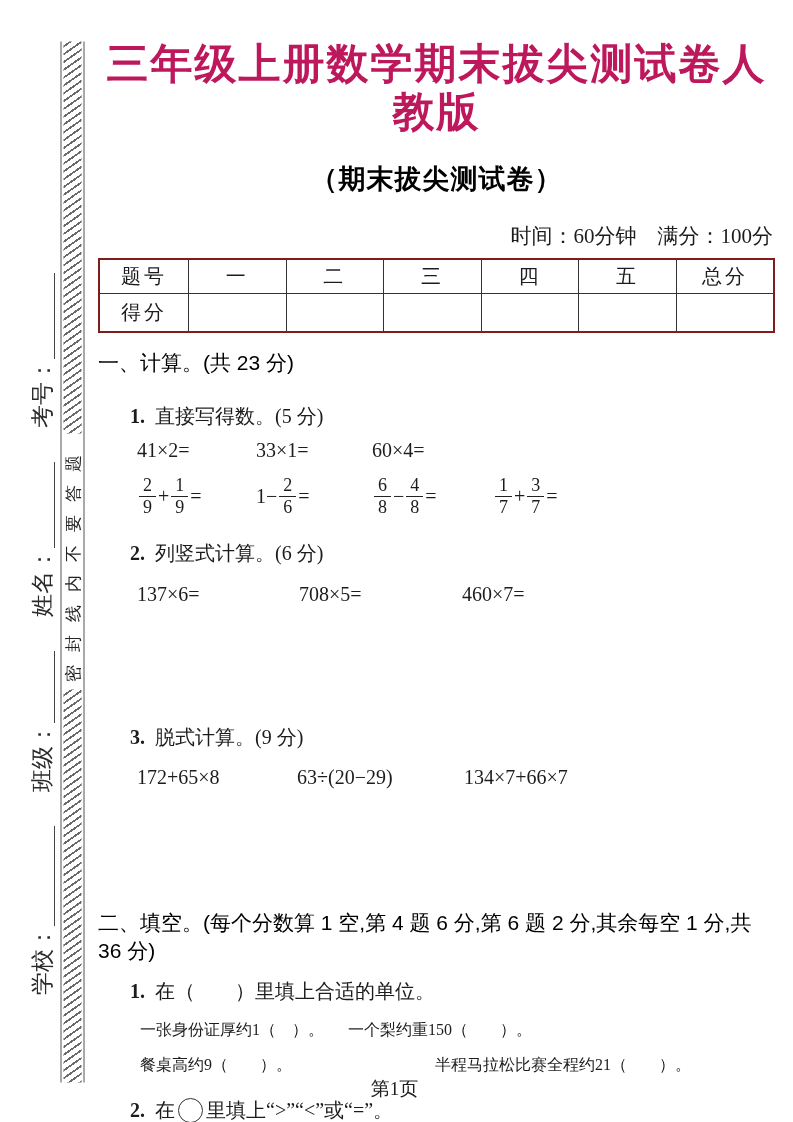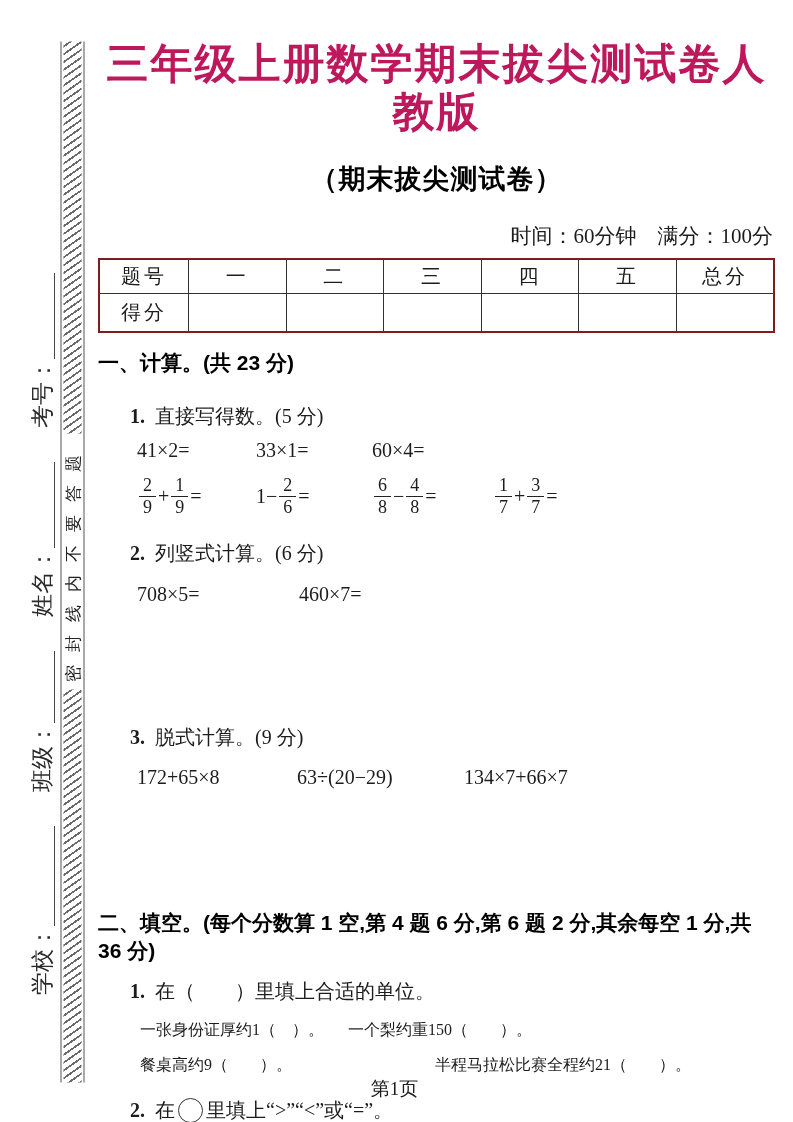--- a/index.html
+++ b/index.html
@@ -32,21 +32,21 @@
   .info{font-size:21px;text-align:right;margin-top:25px;padding-right:2px;}
 
   table.score{border-collapse:collapse;width:100%;margin-top:8px;
       border:2px solid #7f1d1d;table-layout:fixed;}
   table.score td{border:1.4px solid #333;text-align:center;font-size:20px;
       letter-spacing:3px;padding:0;}
   table.score tr.r1 td{height:33px;}
   table.score tr.r2 td{height:37px;}
   td.c0{width:88px;}
 
-  .sec-h{font-family:"Liberation Sans",sans-serif;font-weight:700;font-size:21px;
+  .sec-h{font-family:"Liberation Sans",sans-serif;font-weight:400;font-size:21px;
       margin-top:16px;color:#000;}
   .q-h{font-size:20px;margin-top:26px;padding-left:32px;}
   .q-h .qno{font-weight:700;margin-right:10px;}
   .mt-sm{margin-top:20px;}
   .mt-gap1{margin-top:118px;}
   .mt-gap2{margin-top:120px;}
 
   .eq-row{display:grid;padding-left:39px;font-size:20px;margin-top:9px;}
   .g4{grid-template-columns:119px 116px 121px auto;}
   .g3a{grid-template-columns:162px 163px auto;}
@@ -150,20 +150,21 @@
       </span>
       <span class="feq">
         <span class="fr"><span class="n">1</span><span class="d">7</span></span><span class="op">+</span><span class="fr"><span class="n">3</span><span class="d">7</span></span><span class="op">=</span>
       </span>
     </div>
 
     <div class="q-h mt-sm">
       <span class="qno">2.</span><span>列竖式计算。(6 分)</span>
     </div>
     <div class="eq-row g3a" style="margin-top:16px;">
+      <span>137×6=</span>
       <span>708×5=</span>
       <span>460×7=</span>
     </div>
 
     <div class="q-h mt-gap1">
       <span class="qno">3.</span><span>脱式计算。(9 分)</span>
     </div>
     <div class="eq-row g3b" style="margin-top:15px;">
       <span>172+65×8</span>
       <span>63÷(20−29)</span>

